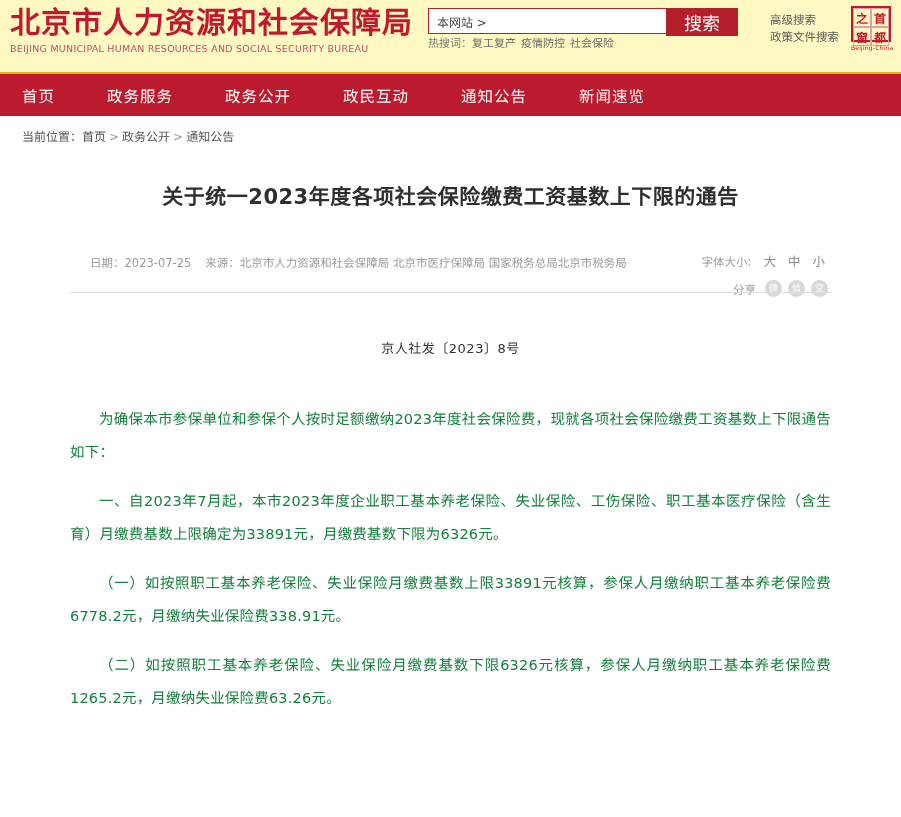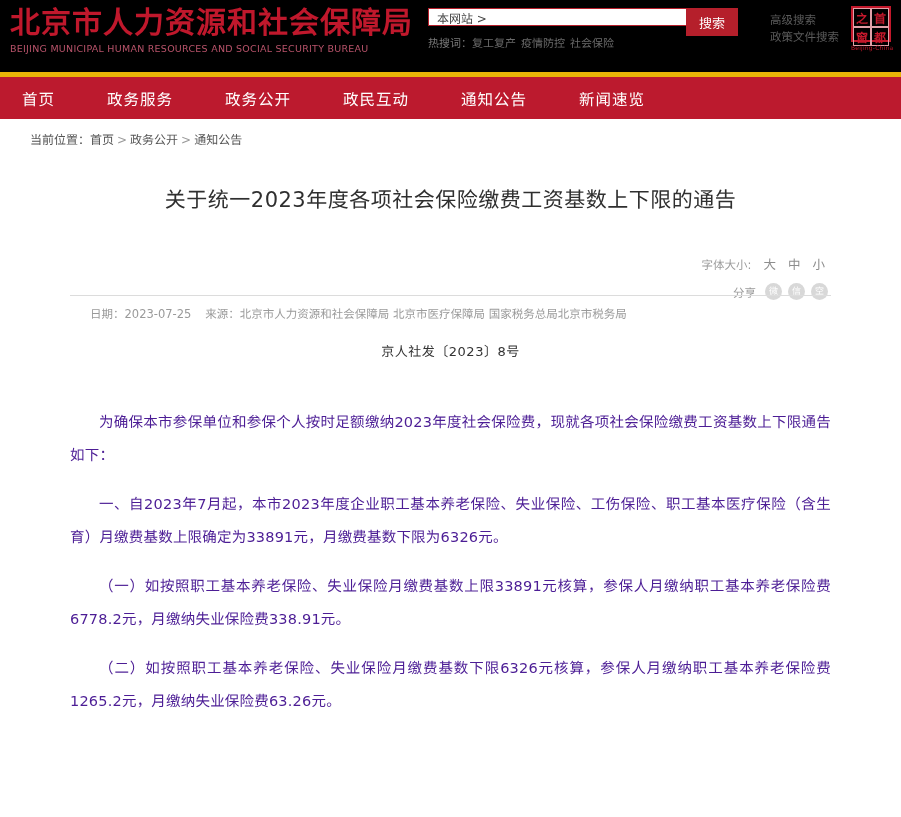--- a/index.html
+++ b/index.html
@@ -11,22 +11,22 @@
     background:#ffffff;
     font-family:"DejaVu Sans","Liberation Sans",sans-serif;
     color:#333;
     -webkit-font-smoothing:antialiased;
   }
 
   
   .header{
     position:relative;
     height:72px;
-    background:#000000;
-    border-bottom:5px solid #eab308;
+    background:#fef9c3;
+    border-bottom:2px solid #eab308;
   }
   .brand{
     position:absolute;
     left:10px;
     top:4px;
     width:400px;
   }
   .brand-cn{
     font-family:"DejaVu Sans","Liberation Sans",sans-serif;
     font-size:30px;
@@ -50,36 +50,36 @@
     position:absolute;
     left:428px;
     top:8px;
     width:310px;
   }
   .search-row{display:flex;height:28px;}
   .search-input{
     flex:1;
     border:1px solid #b51f2b;
     border-right:none;
-    height:18px;
+    height:26px;
     padding:0 8px;
     font-size:12px;
     color:#444;
     outline:none;
     background:#fff;
     box-sizing:border-box;
     font-family:"DejaVu Sans","Liberation Sans",sans-serif;
   }
   .search-input::placeholder{color:#555;}
   .search-btn{
-    width:52px;
+    width:72px;
     background:#b51f2b;
     color:#fff;
     border:none;
-    font-size:13px;
+    font-size:18px;
     cursor:pointer;
     font-family:Liberation Serif, serif;
   }
   .hotwords{
     font-size:11px;
     color:#6a6a6a;
     white-space:nowrap;
     line-height:16px;
   }
   .hotwords .hw-label{color:#7a7a7a;}
@@ -134,56 +134,55 @@
     text-decoration:none;
     margin-right:52px;
     letter-spacing:1px;
     font-family:"DejaVu Sans","Liberation Sans",sans-serif;
   }
 
   
   .crumb{
     height:42px;
     line-height:42px;
-    padding-left:30px;
+    padding-left:22px;
     font-size:12px;
     color:#555;
     background:#fff;
   }
   .crumb a{color:#555;text-decoration:none;}
   .crumb .sep{color:#999;margin:0 3px;}
 
   
   .article{
     padding:0 70px;
   }
   .art-title{
     text-align:center;
     font-size:21px;
     color:#2f2f2f;
-    font-weight:normal;
+    font-weight:bold;
     line-height:34px;
     margin:22px 0 0 0;
     letter-spacing:0.5px;
   }
 
   .meta-wrap{
     position:relative;
     margin-top:40px;
     height:62px;
   }
   .meta-left{
     position:absolute;
     left:20px;
     top:0;
     font-size:11.5px;
     color:#9a9a9a;
     white-space:nowrap;
     line-height:18px;
-    margin-top:48px;
   }
   .meta-left .gap{display:inline-block;width:14px;}
   .tools{
     position:absolute;
     right:0;
     top:-2px;
     text-align:right;
     font-size:11.5px;
     color:#9a9a9a;
   }
@@ -222,21 +221,21 @@
     letter-spacing:0.5px;
   }
 
   .body-text{
     margin-top:46px;
   }
   .body-text p{
     margin:1px 0 16px 0;
     font-size:14.5px;
     line-height:33px;
-    color:#4c1d95;
+    color:#15803d;
     text-align:justify;
     text-indent:2em;
     letter-spacing:0.2px;
   }
 </style>
 </head>
 <body>
 
 <div class="header">
 

